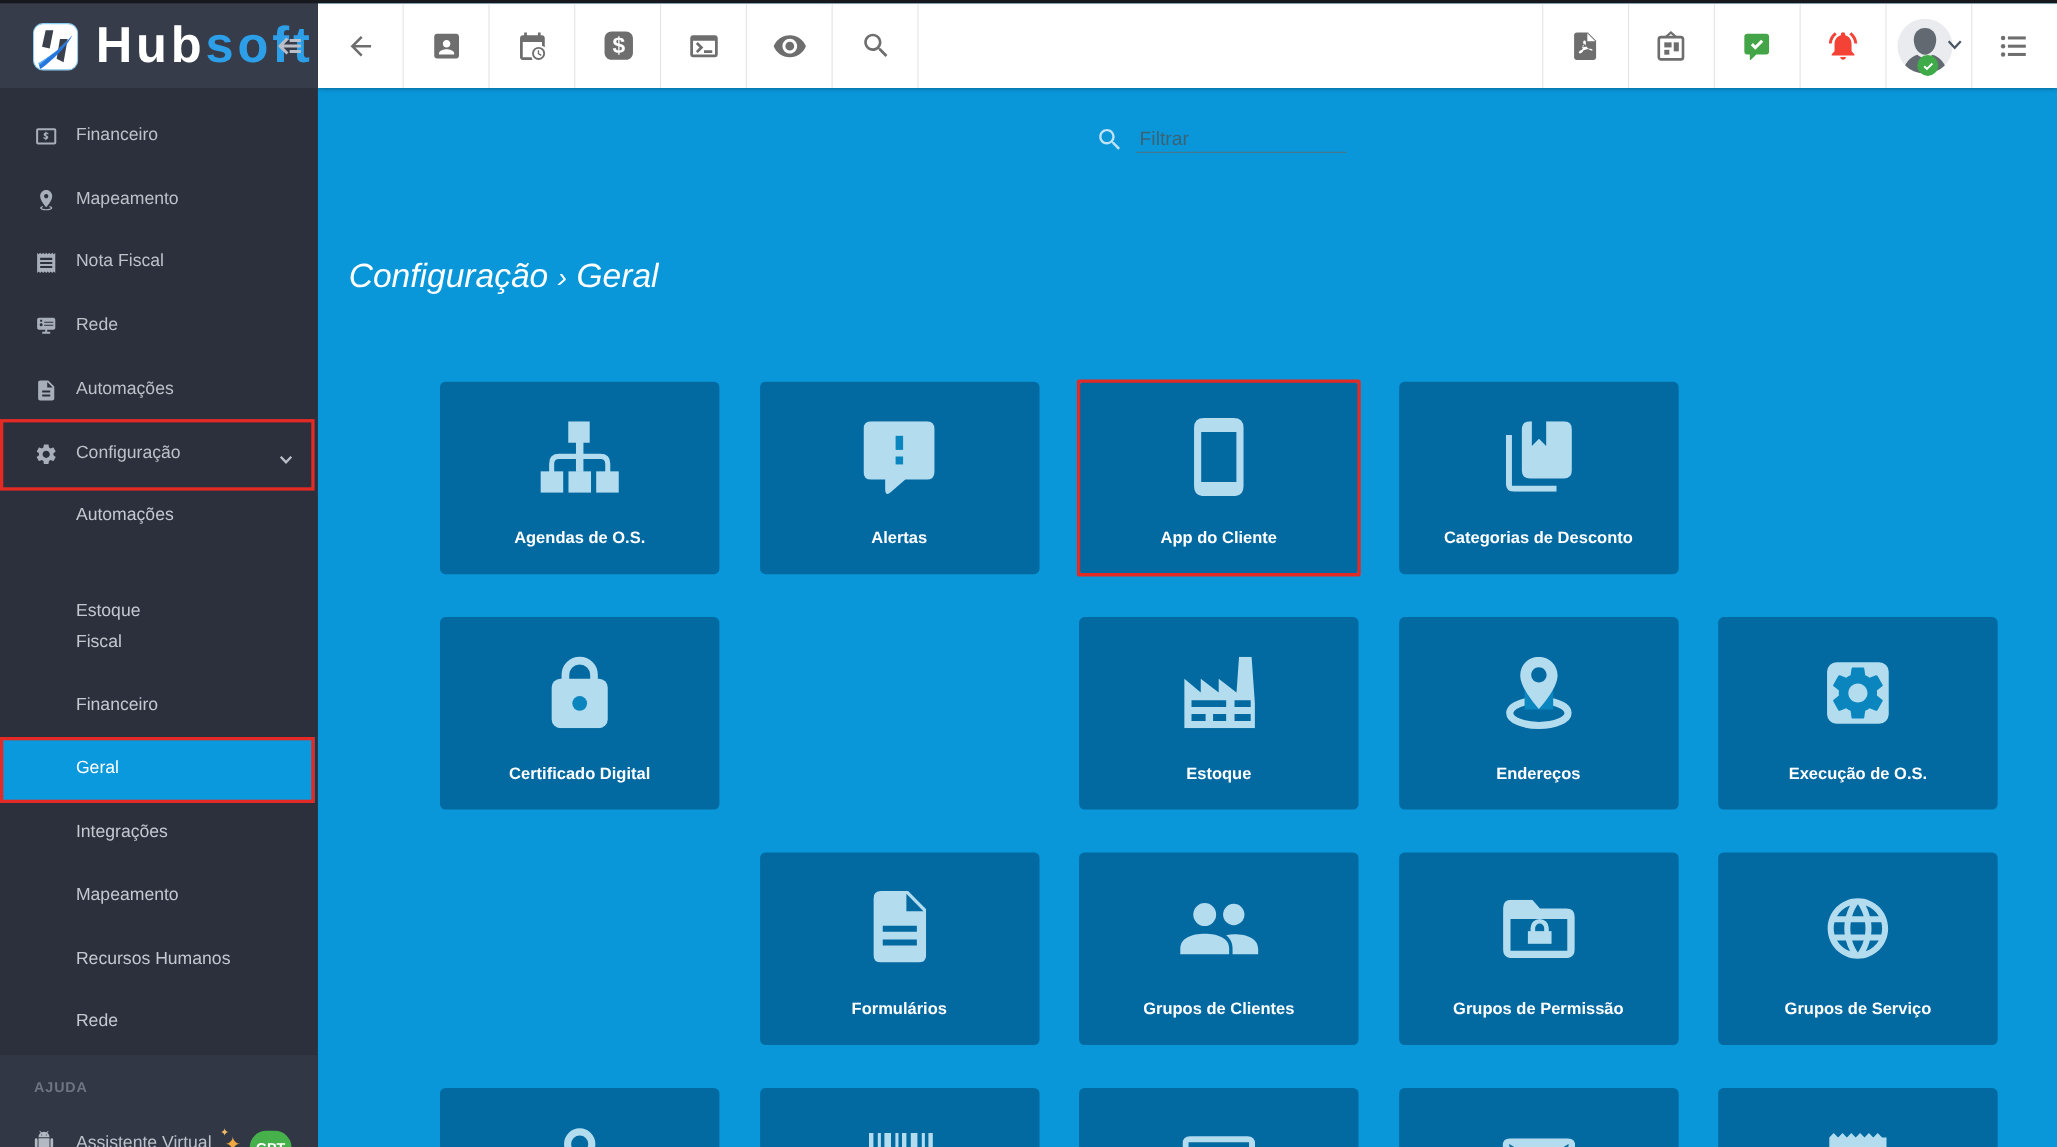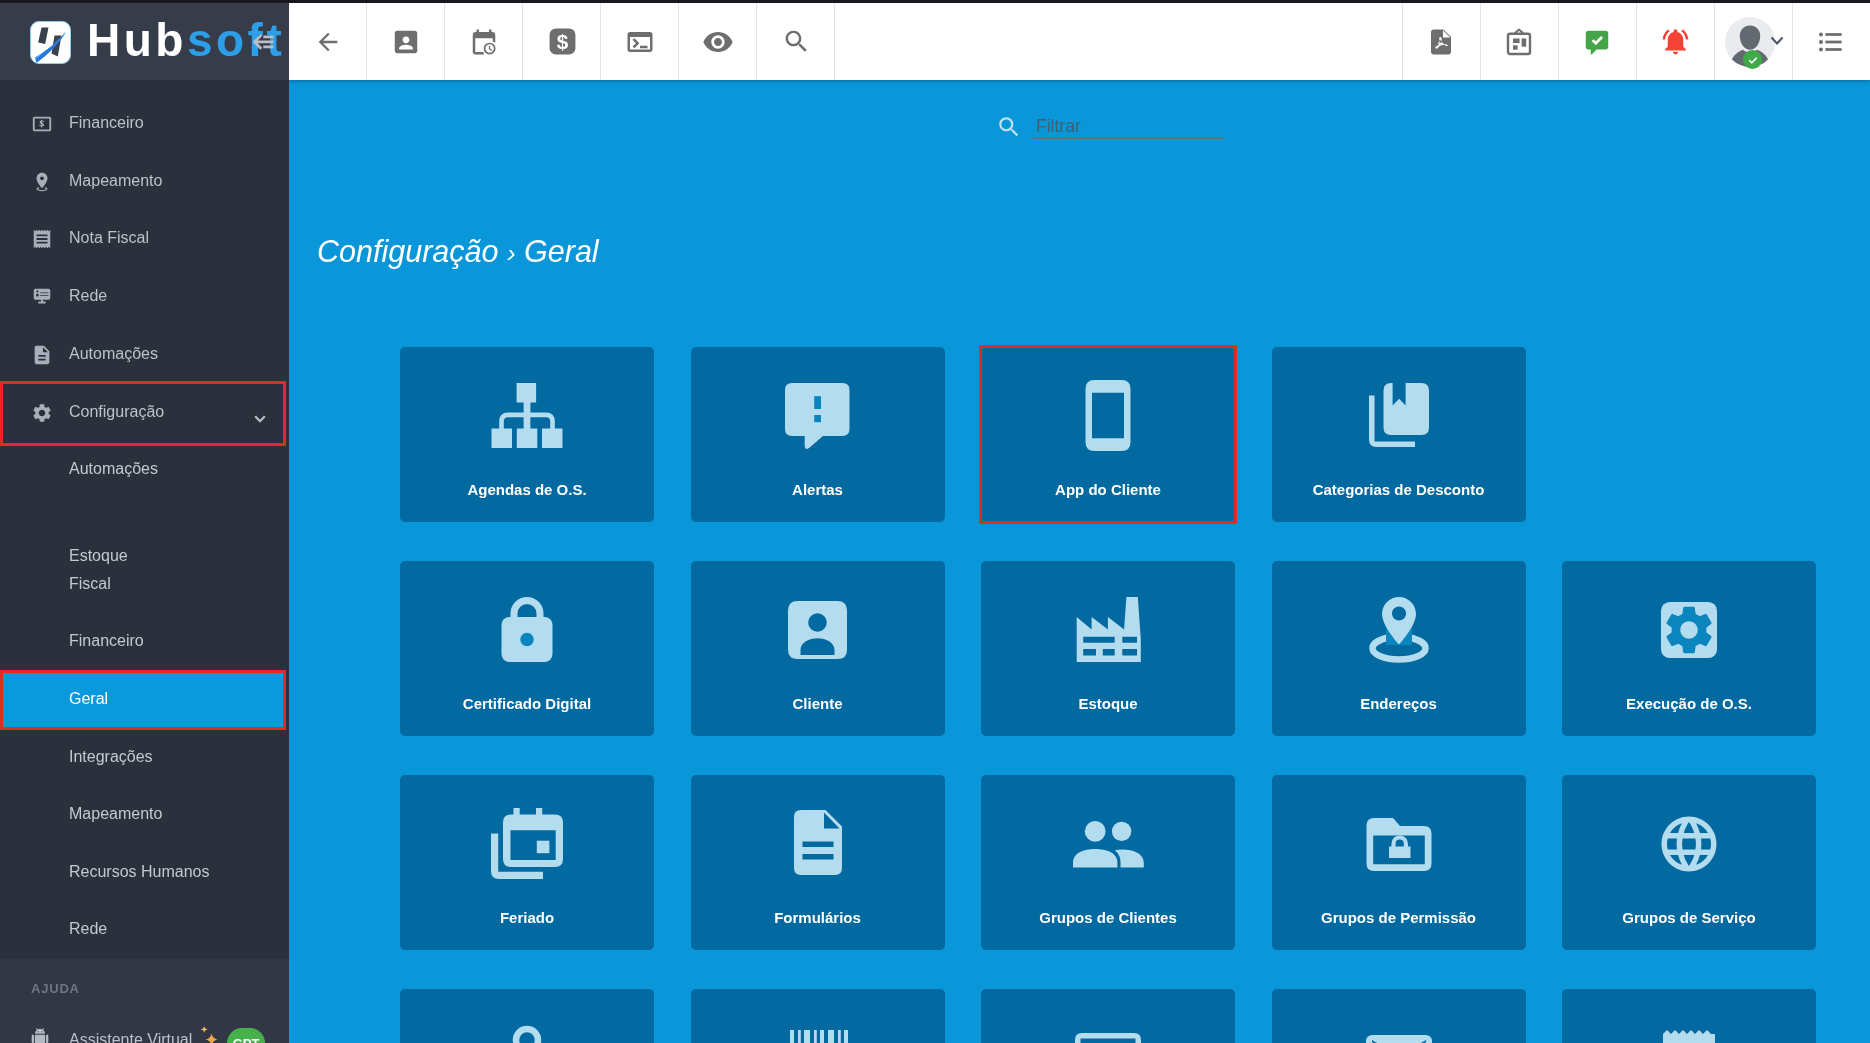--- a/index.html
+++ b/index.html
@@ -96,28 +96,20 @@
 <div class="tile" style="left:83.0px;top:481px">
         <div class="ticon" style="top:33px">
           <svg width="52" height="68" viewBox="0 0 52 68">
       <path d="M13 36 V19.5 a13 13 0 0 1 26 0 V36" fill="none" stroke="#b3dcef" stroke-width="7"></path>
       <rect x="0.5" y="23" width="51" height="45" rx="8" fill="#b3dcef"></rect>
       <circle cx="26" cy="45.5" r="6.7" fill="#0a85be"></circle>
     </svg>
         </div>
         <div class="tlabel">Certificado Digital</div>
       </div>
-<div class="tile" style="left:373.5px;top:481px">
-        <div class="ticon" style="top:40px">
-          <svg width="59" height="58" viewBox="0 0 59 58">
-      <path fill="#b3dcef" fill-rule="evenodd" d="M9.5 0 H49.5 Q59 0 59 9.5 V48.5 Q59 58 49.5 58 H9.5 Q0 58 0 48.5 V9.5 Q0 0 9.5 0 Z M29.5 12.2 a9.3 9.3 0 1 0 0 18.6 a9.3 9.3 0 0 0 0 -18.6 Z M12.5 54 v-5 c0-7.8 8.7-11.8 17-11.8 s17 4 17 11.8 v5 Z"></path>
-    </svg>
-        </div>
-        <div class="tlabel">Cliente</div>
-      </div>
 <div class="tile" style="left:664.0px;top:481px">
         <div class="ticon" style="top:36px">
           <svg width="65" height="65" viewBox="0 0 65 65">
       <path fill="#b3dcef" fill-rule="evenodd" d="M0.7 65 V20 L15.6 32.6 V20 L31.9 32.6 V20 L48.1 32.6 L50.4 0 L61.8 0 L64.8 42 V65 Z
       M7.2 39.7 h31.5 v6 h-31.5 z M46.3 39.7 h14.7 v6 h-14.7 z
       M7.2 52 h12.8 v6.4 h-12.8 z M26.8 52 h11.9 v6.4 h-11.9 z M46.3 52 h14.7 v6.4 h-14.7 z"></path>
     </svg>
         </div>
         <div class="tlabel">Estoque</div>
       </div>
@@ -132,30 +124,20 @@
         <div class="tlabel">Endereços</div>
       </div>
 <div class="tile" style="left:1245.0px;top:481px">
         <div class="ticon" style="top:40px">
           <svg width="58" height="58" viewBox="0 0 24 24">
       <rect x="0.4" y="0.4" width="23.2" height="23.2" rx="3.6" fill="#b3dcef"></rect>
       <path fill="#0a85be" d="M19.14 12.94c.04-.3.06-.61.06-.94 0-.32-.02-.64-.07-.94l2.03-1.58c.18-.14.23-.41.12-.61l-1.92-3.32c-.12-.22-.37-.29-.59-.22l-2.39.96c-.5-.38-1.03-.7-1.62-.94l-.36-2.54c-.04-.24-.24-.41-.48-.41h-3.84c-.24 0-.43.17-.47.41l-.36 2.54c-.59.24-1.13.57-1.62.94l-2.39-.96c-.22-.08-.47 0-.59.22L2.74 8.87c-.12.21-.08.47.12.61l2.03 1.58c-.05.3-.09.63-.09.94s.02.64.07.94l-2.03 1.58c-.18.14-.23.41-.12.61l1.92 3.32c.12.22.37.29.59.22l2.39-.96c.5.38 1.03.7 1.62.94l.36 2.54c.05.24.24.41.48.41h3.84c.24 0 .44-.17.47-.41l.36-2.54c.59-.24 1.13-.56 1.62-.94l2.39.96c.22.08.47 0 .59-.22l1.92-3.32c.12-.22.07-.47-.12-.61l-2.01-1.58zM12 15.6c-1.98 0-3.6-1.62-3.6-3.6s1.62-3.6 3.6-3.6 3.6 1.62 3.6 3.6-1.62 3.6-3.6 3.6z"></path>
     </svg>
         </div>
         <div class="tlabel">Execução de O.S.</div>
-      </div>
-<div class="tile" style="left:83.0px;top:695px">
-        <div class="ticon" style="top:33px">
-          <svg width="73" height="71" viewBox="0 0 73 71">
-      <path fill="#b3dcef" d="M7.2 25.6 H0 V63 Q0 71 8 71 H52 V63.8 H7.2 Z"></path>
-      <path fill="#b3dcef" fill-rule="evenodd" d="M20 6.4 Q12 6.4 12 14.4 V51 Q12 59 20 59 H64 Q72 59 72 51 V14.4 Q72 6.4 64 6.4 H51.2 V0 H45 V6.4 H28.7 V0 H22.5 V6.4 Z M19.5 22.2 H64.7 V51.9 H19.5 Z"></path>
-      <rect x="45.8" y="32.7" width="12.6" height="12.5" fill="#b3dcef"></rect>
-    </svg>
-        </div>
-        <div class="tlabel">Feriado</div>
       </div>
 <div class="tile" style="left:373.5px;top:695px">
         <div class="ticon" style="top:35px">
           <svg width="48" height="65" viewBox="0 0 48 65">
       <path fill="#b3dcef" fill-rule="evenodd" d="M7 0 H31.5 L48 16.5 V58 q0 7 -7 7 H7 q-7 0 -7 -7 V7 Q0 0 7 0 Z
       M30 2.5 v16 h15.5 Z M8.5 31.5 h31 v5.5 h-31 z M8.5 44 h31 v5.5 h-31 z"></path>
     </svg>
         </div>
         <div class="tlabel">Formulários</div>
       </div>

